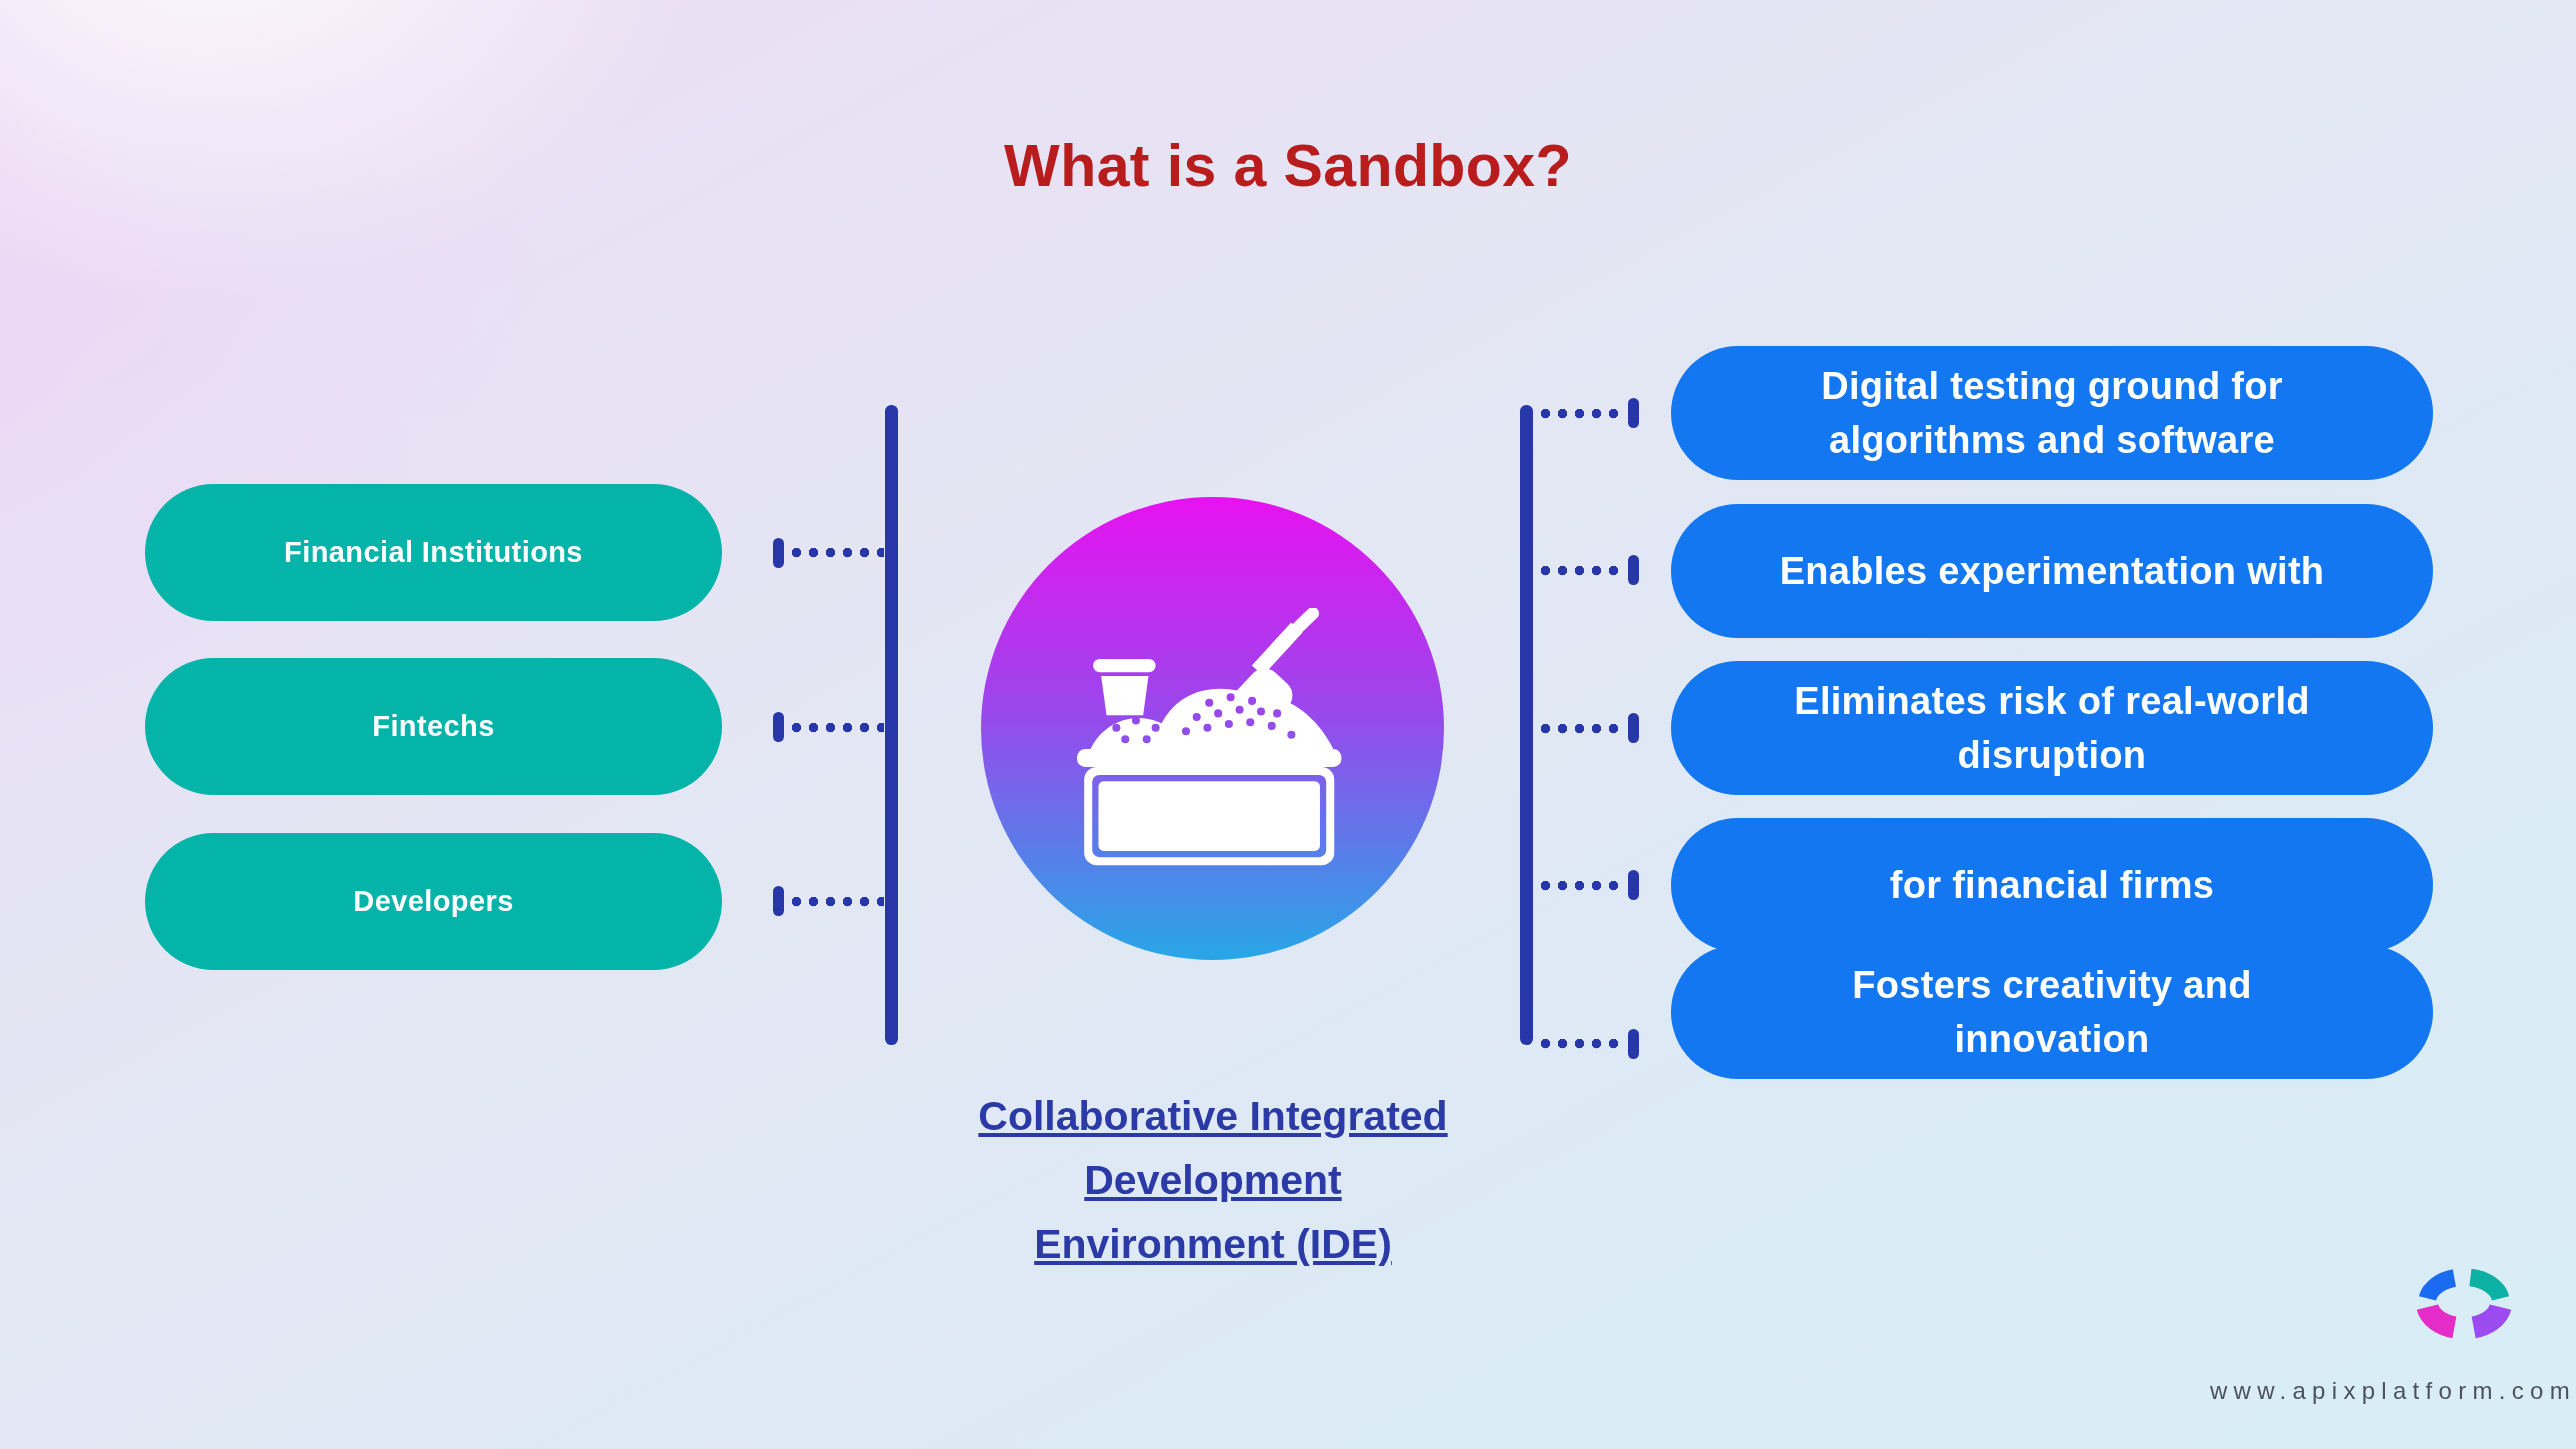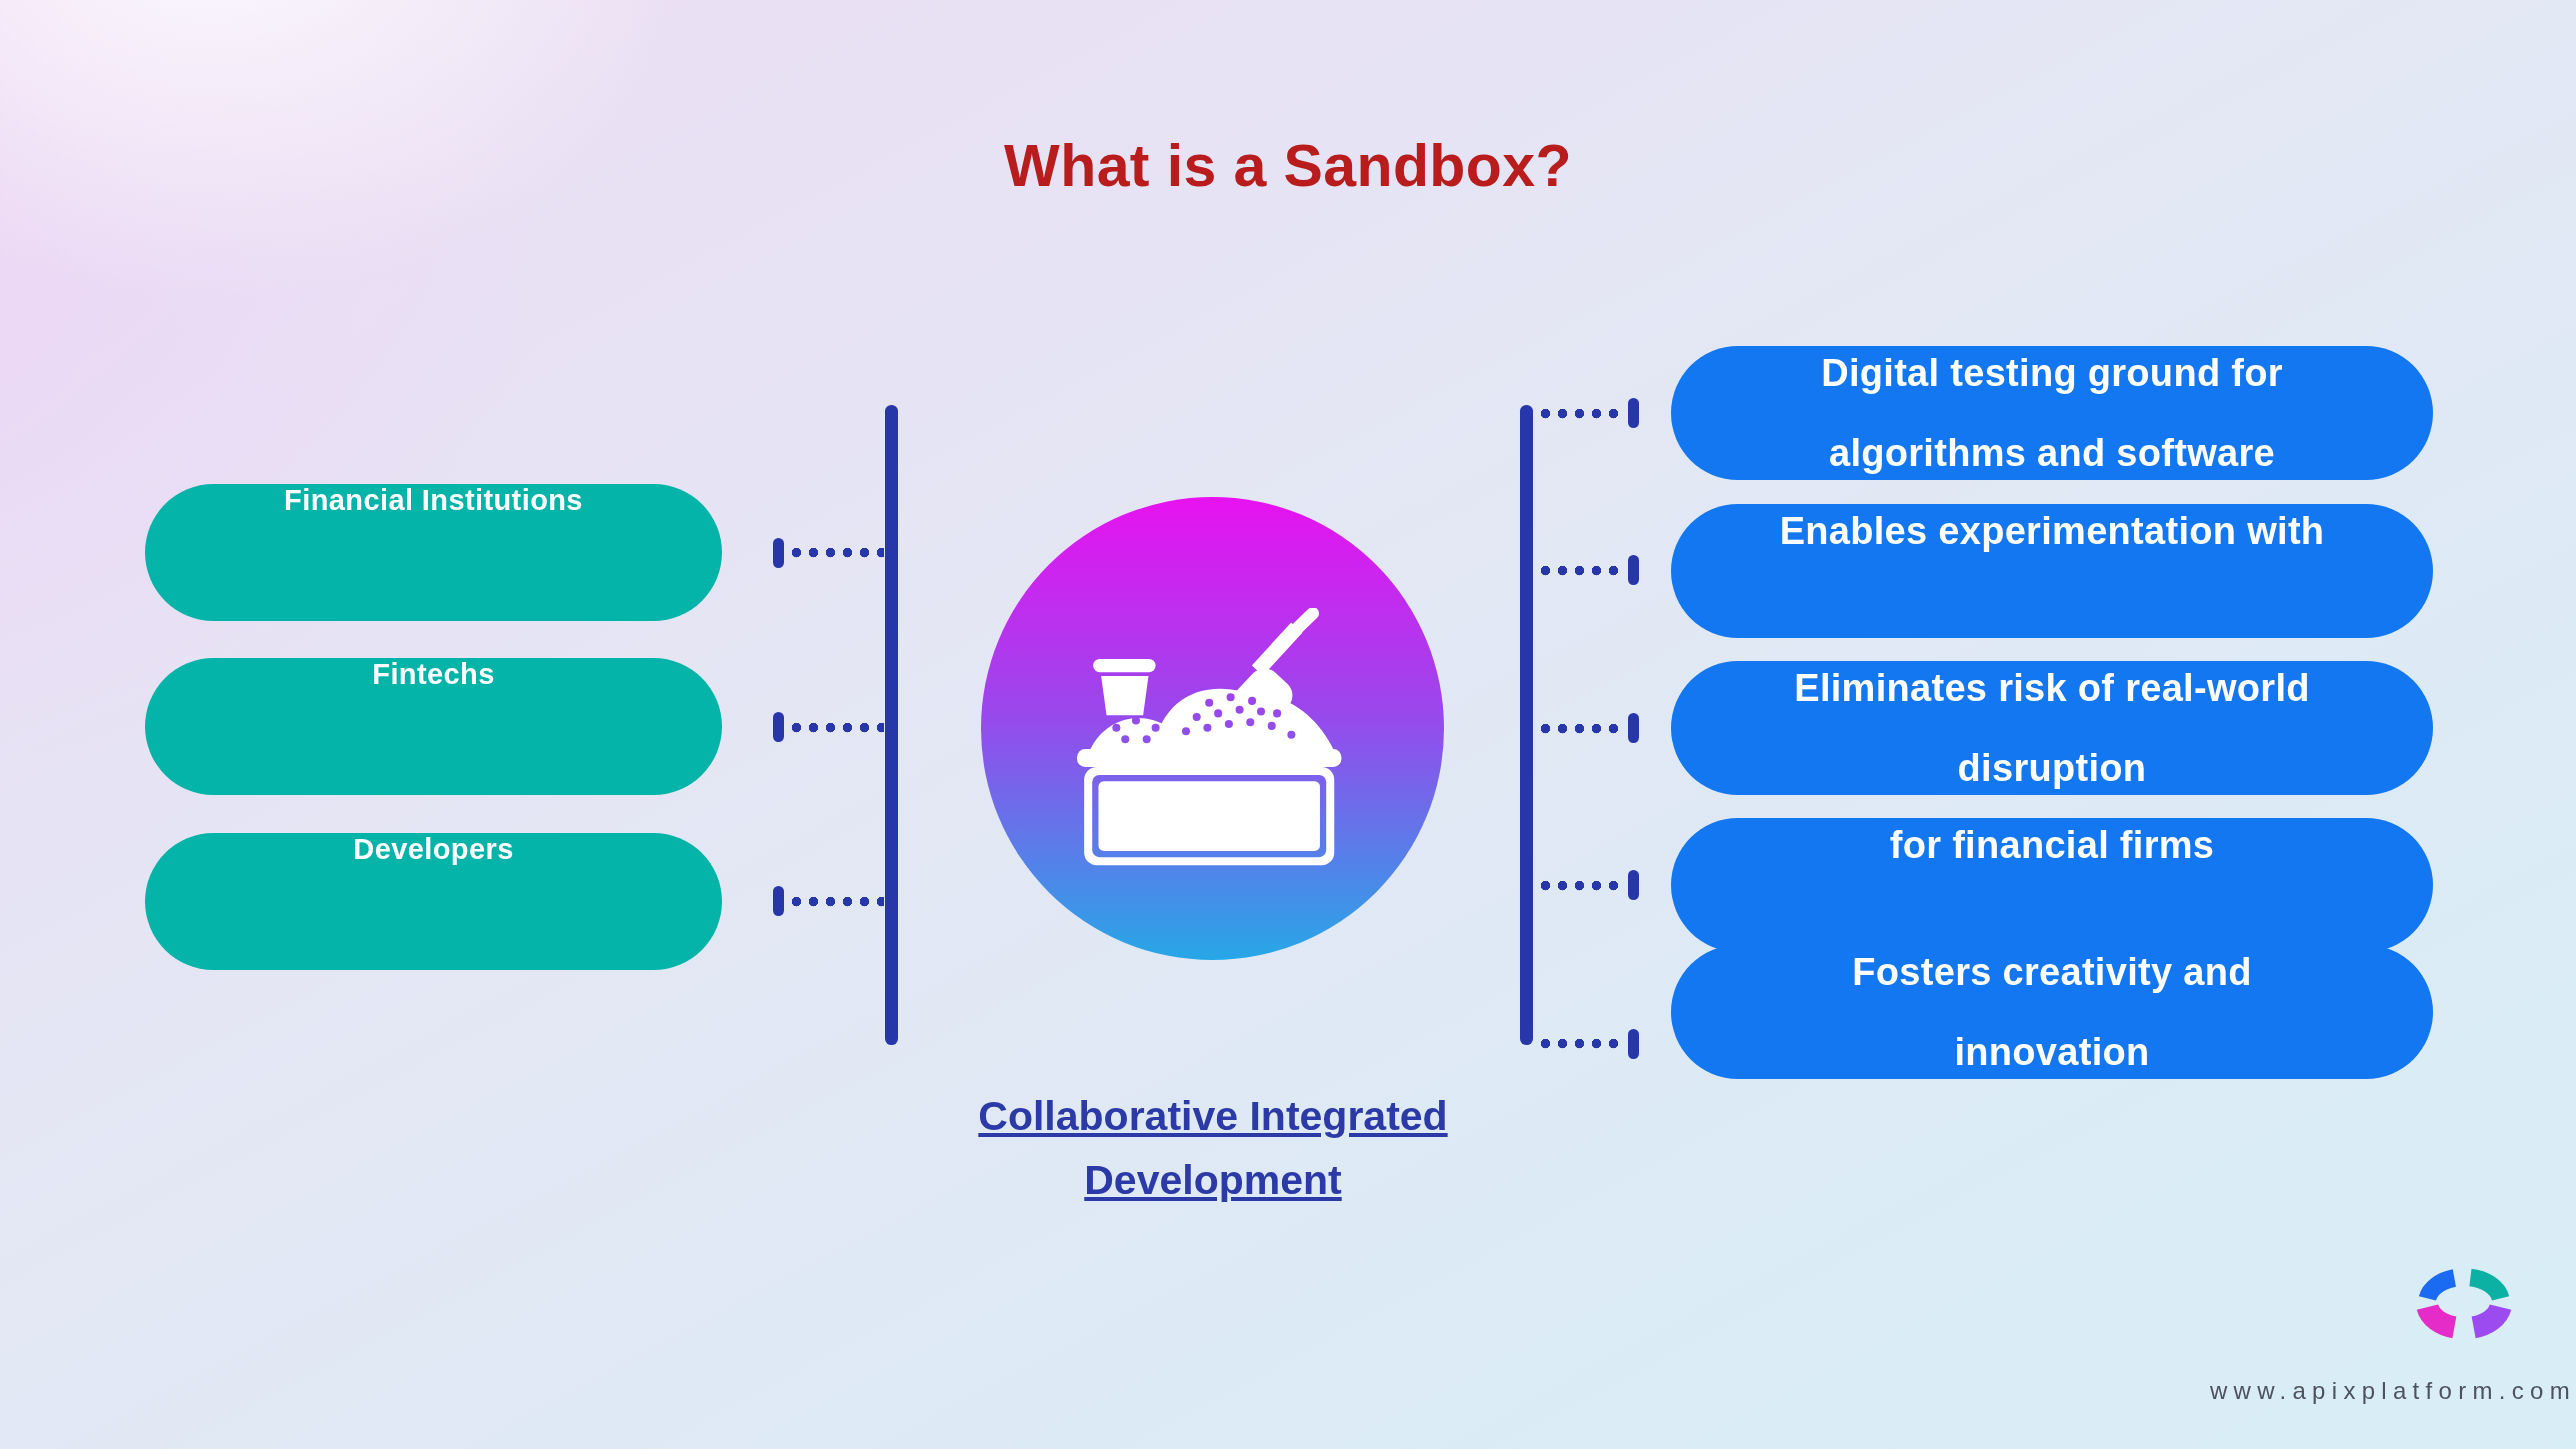--- a/index.html
+++ b/index.html
@@ -13,21 +13,21 @@
   }
   .abs{position:absolute;}
   
   .title{
     left:0;top:132px;width:2576px;text-align:center;
     font-size:59px;font-weight:700;color:#b91c1c;letter-spacing:0.4px;
   }
   
   .pill{
     border-radius:894px;display:flex;flex-direction:column;
-    align-items:center;justify-content:space-between;text-align:center;color:#ffffff;
+    align-items:center;justify-content:center;text-align:center;color:#ffffff;
   }
   .pill-left{
     left:145px;width:577px;height:137px;background:#04b4a8;
     font-size:29px;font-weight:600;letter-spacing:0.4px;
   }
   .pill-right{
     left:1671px;width:762px;height:134px;background:#1277f0;
     font-size:38px;font-weight:600;line-height:54px;letter-spacing:0.3px;
   }
   
@@ -121,20 +121,21 @@
         <circle cx="194" cy="128" r="4.5"></circle>
       <circle cx="218" cy="132" r="4.5"></circle>
         <circle cx="240" cy="142" r="4.5"></circle>
     </g>
   </svg>
 </div>
 
 <div class="abs caption">
   <div>Collaborative Integrated</div>
   <div>Development</div>
+  <div>Environment (IDE)</div>
 </div>
 
 <div class="abs vline" style="left:1520px;"></div>
 <div class="abs dots" style="left:1540px;top:408px;width:82px;"></div>
 <div class="abs tick" style="left:1628px;top:398px;"></div>
 <div class="abs dots" style="left:1540px;top:565px;width:82px;"></div>
 <div class="abs tick" style="left:1628px;top:555px;"></div>
 <div class="abs dots" style="left:1540px;top:723px;width:82px;"></div>
 <div class="abs tick" style="left:1628px;top:713px;"></div>
 <div class="abs dots" style="left:1540px;top:880px;width:82px;"></div>

